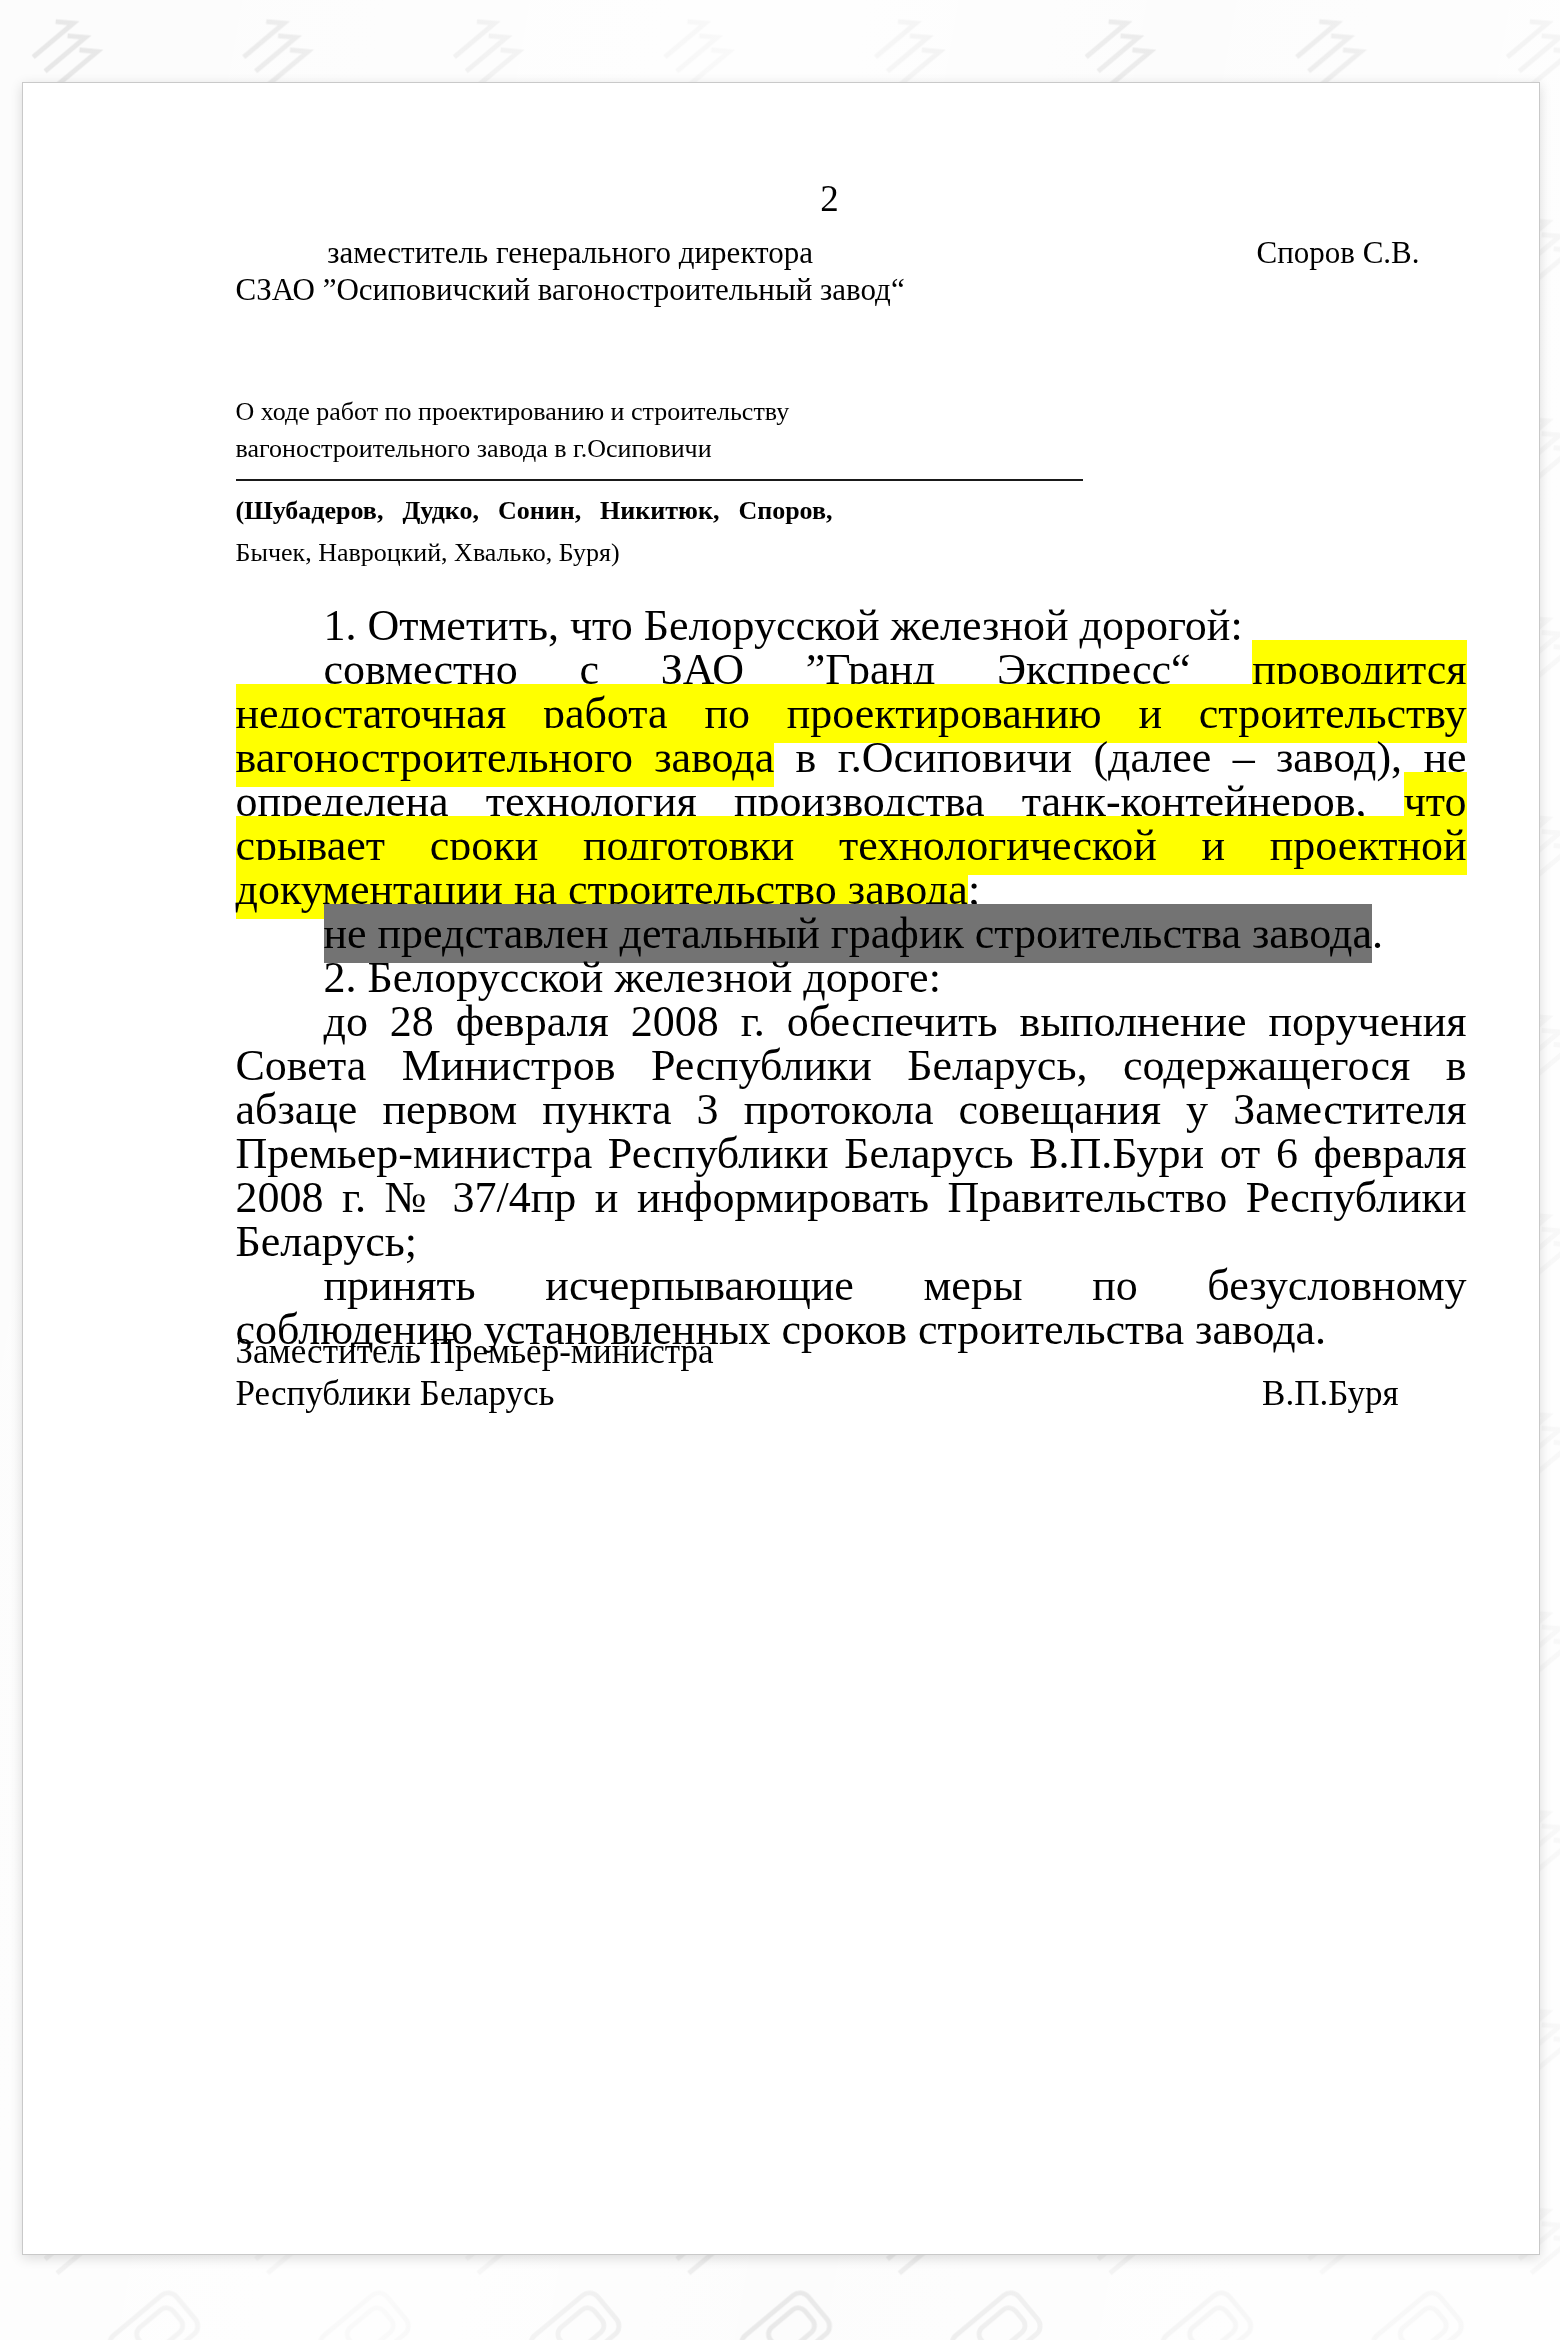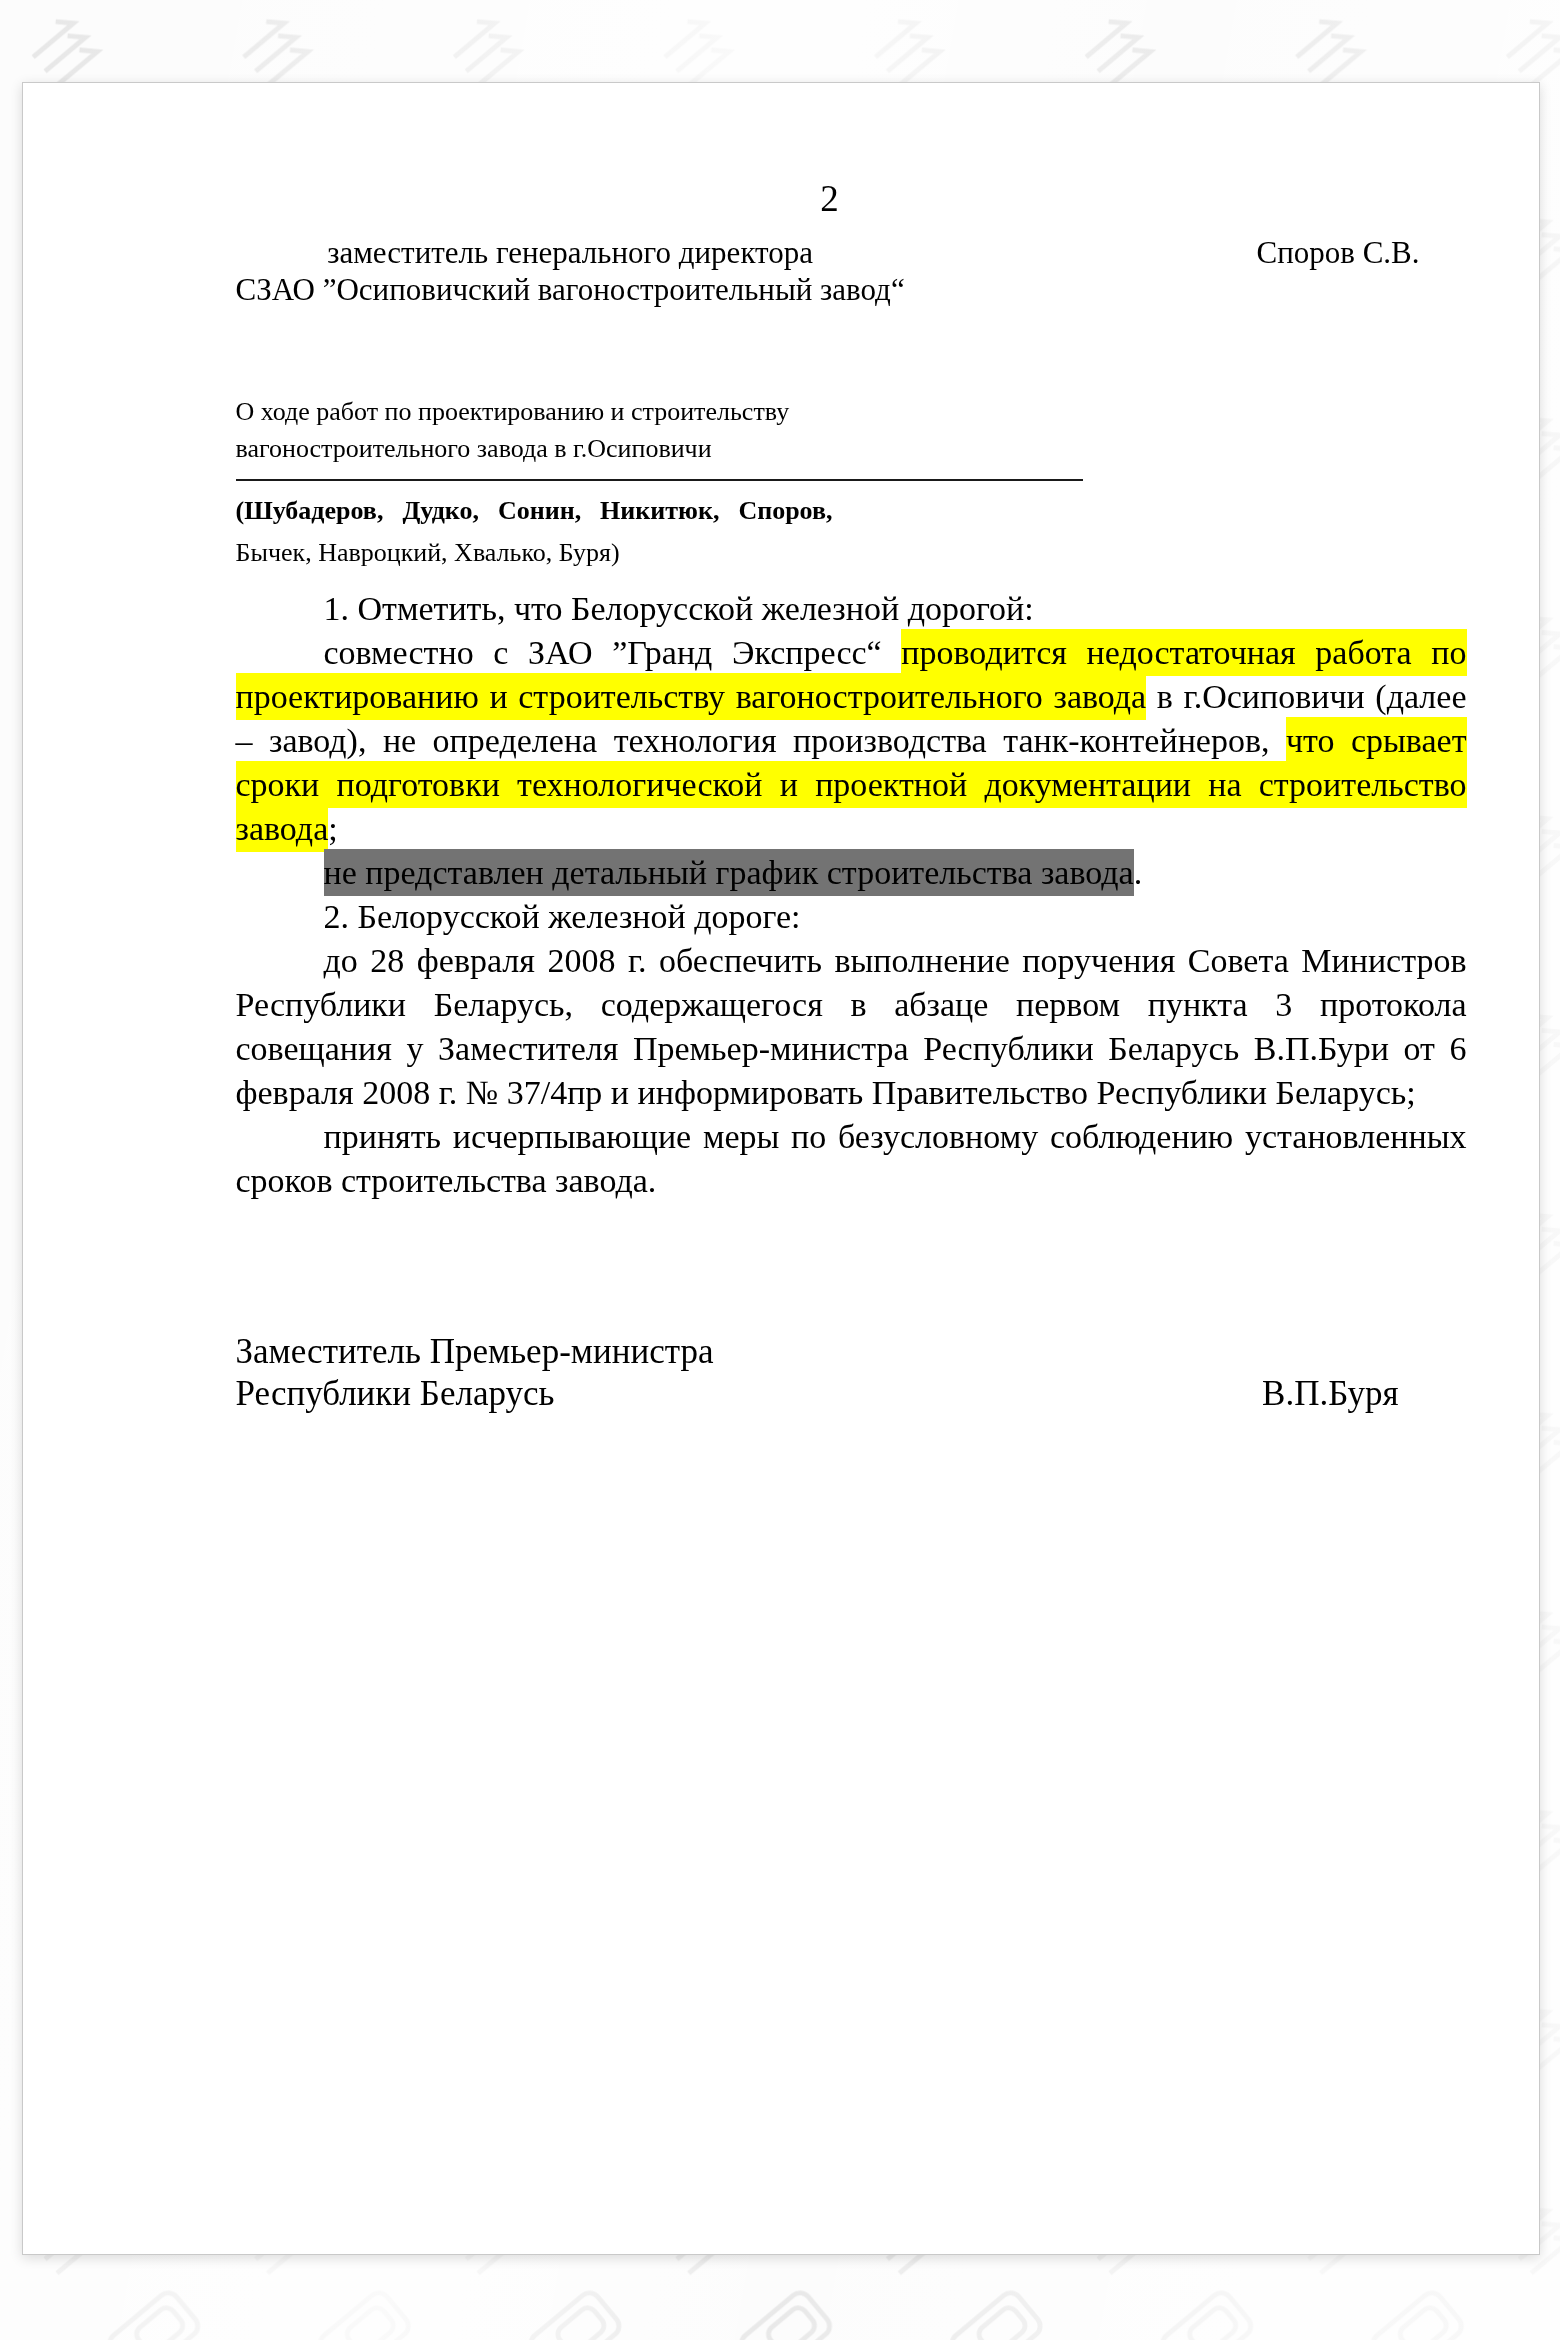--- a/index.html
+++ b/index.html
@@ -64,23 +64,23 @@
     padding-bottom: 11.7px;
     border-bottom: 2.9px solid #1a1a1a;
   }
   .attendees {
     margin-top: 9.8px;
     line-height: 42px;
   }
   .attendees-line1 { word-spacing: 0.48em; font-weight: bold; }
   .body-block {
     position: absolute;
-    top: 504px; left: 213px;
+    top: 521px; left: 213px;
     width: 1231px;
-    font-size: 34px;
+    font-size: 44px;
     line-height: 44px;
     text-align: justify;
   }
   .body-para {
     margin: 0;
     text-indent: 88px;
   }
   .hl { padding: 4.9px 0; }
   .signature-row {
     position: absolute;

